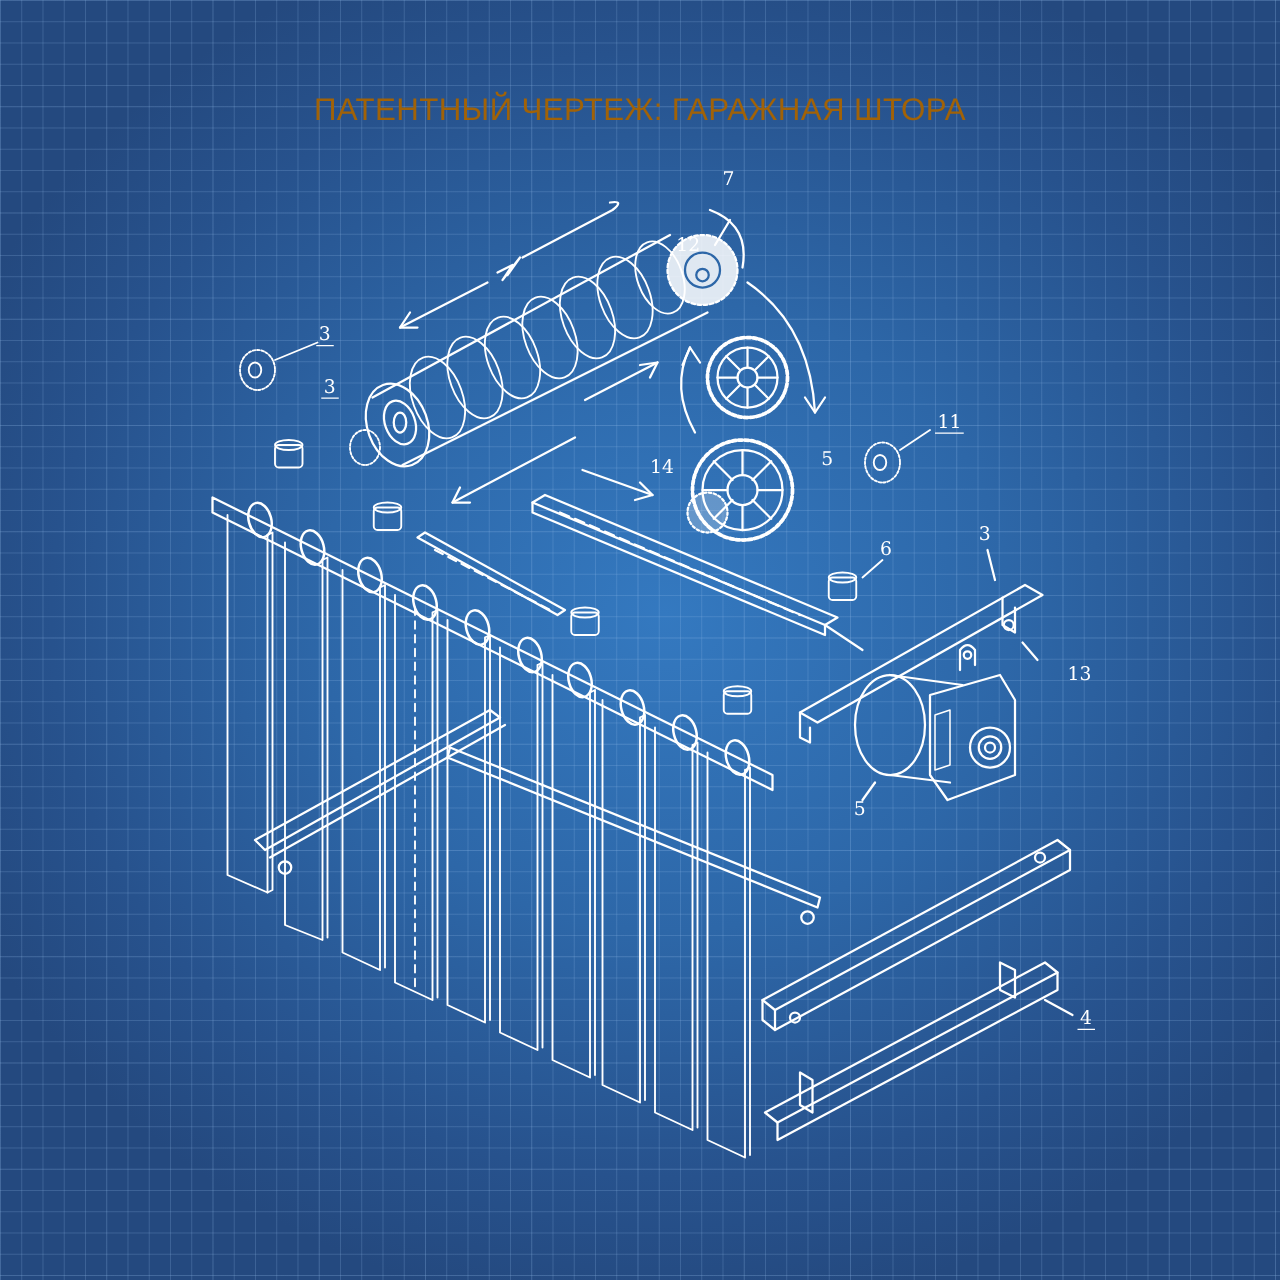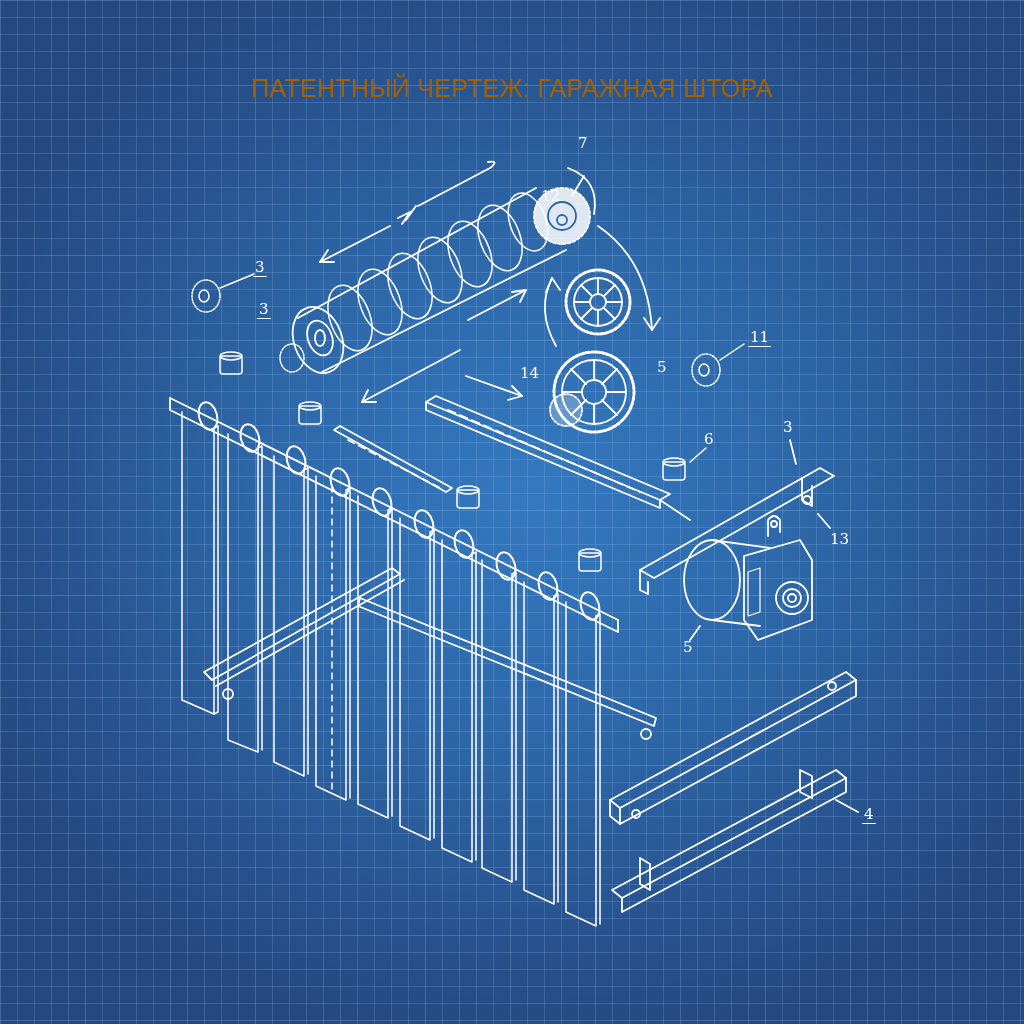--- a/index.html
+++ b/index.html
@@ -191,15 +191,15 @@
 
 <div class="lbl u" style="left:253px;top:258px;">3</div>
 <div class="lbl u" style="left:257px;top:300px;">3</div>
 <div class="lbl" style="left:541px;top:152px;margin-top:35px;">12</div>
 <div class="lbl" style="left:578px;top:134px;">7</div>
 <div class="lbl u" style="left:748px;top:328px;">11</div>
 <div class="lbl" style="left:520px;top:364px;">14</div>
 <div class="lbl" style="left:657px;top:358px;">5</div>
 <div class="lbl" style="left:704px;top:430px;">6</div>
 <div class="lbl" style="left:783px;top:418px;">3</div>
-<div class="lbl" style="left:830px;top:530px;">13</div>
+<div class="lbl" style="left:854px;top:530px;">13</div>
 <div class="lbl" style="left:683px;top:638px;">5</div>
 <div class="lbl u" style="left:862px;top:805px;">4</div>
 
 </body></html>

